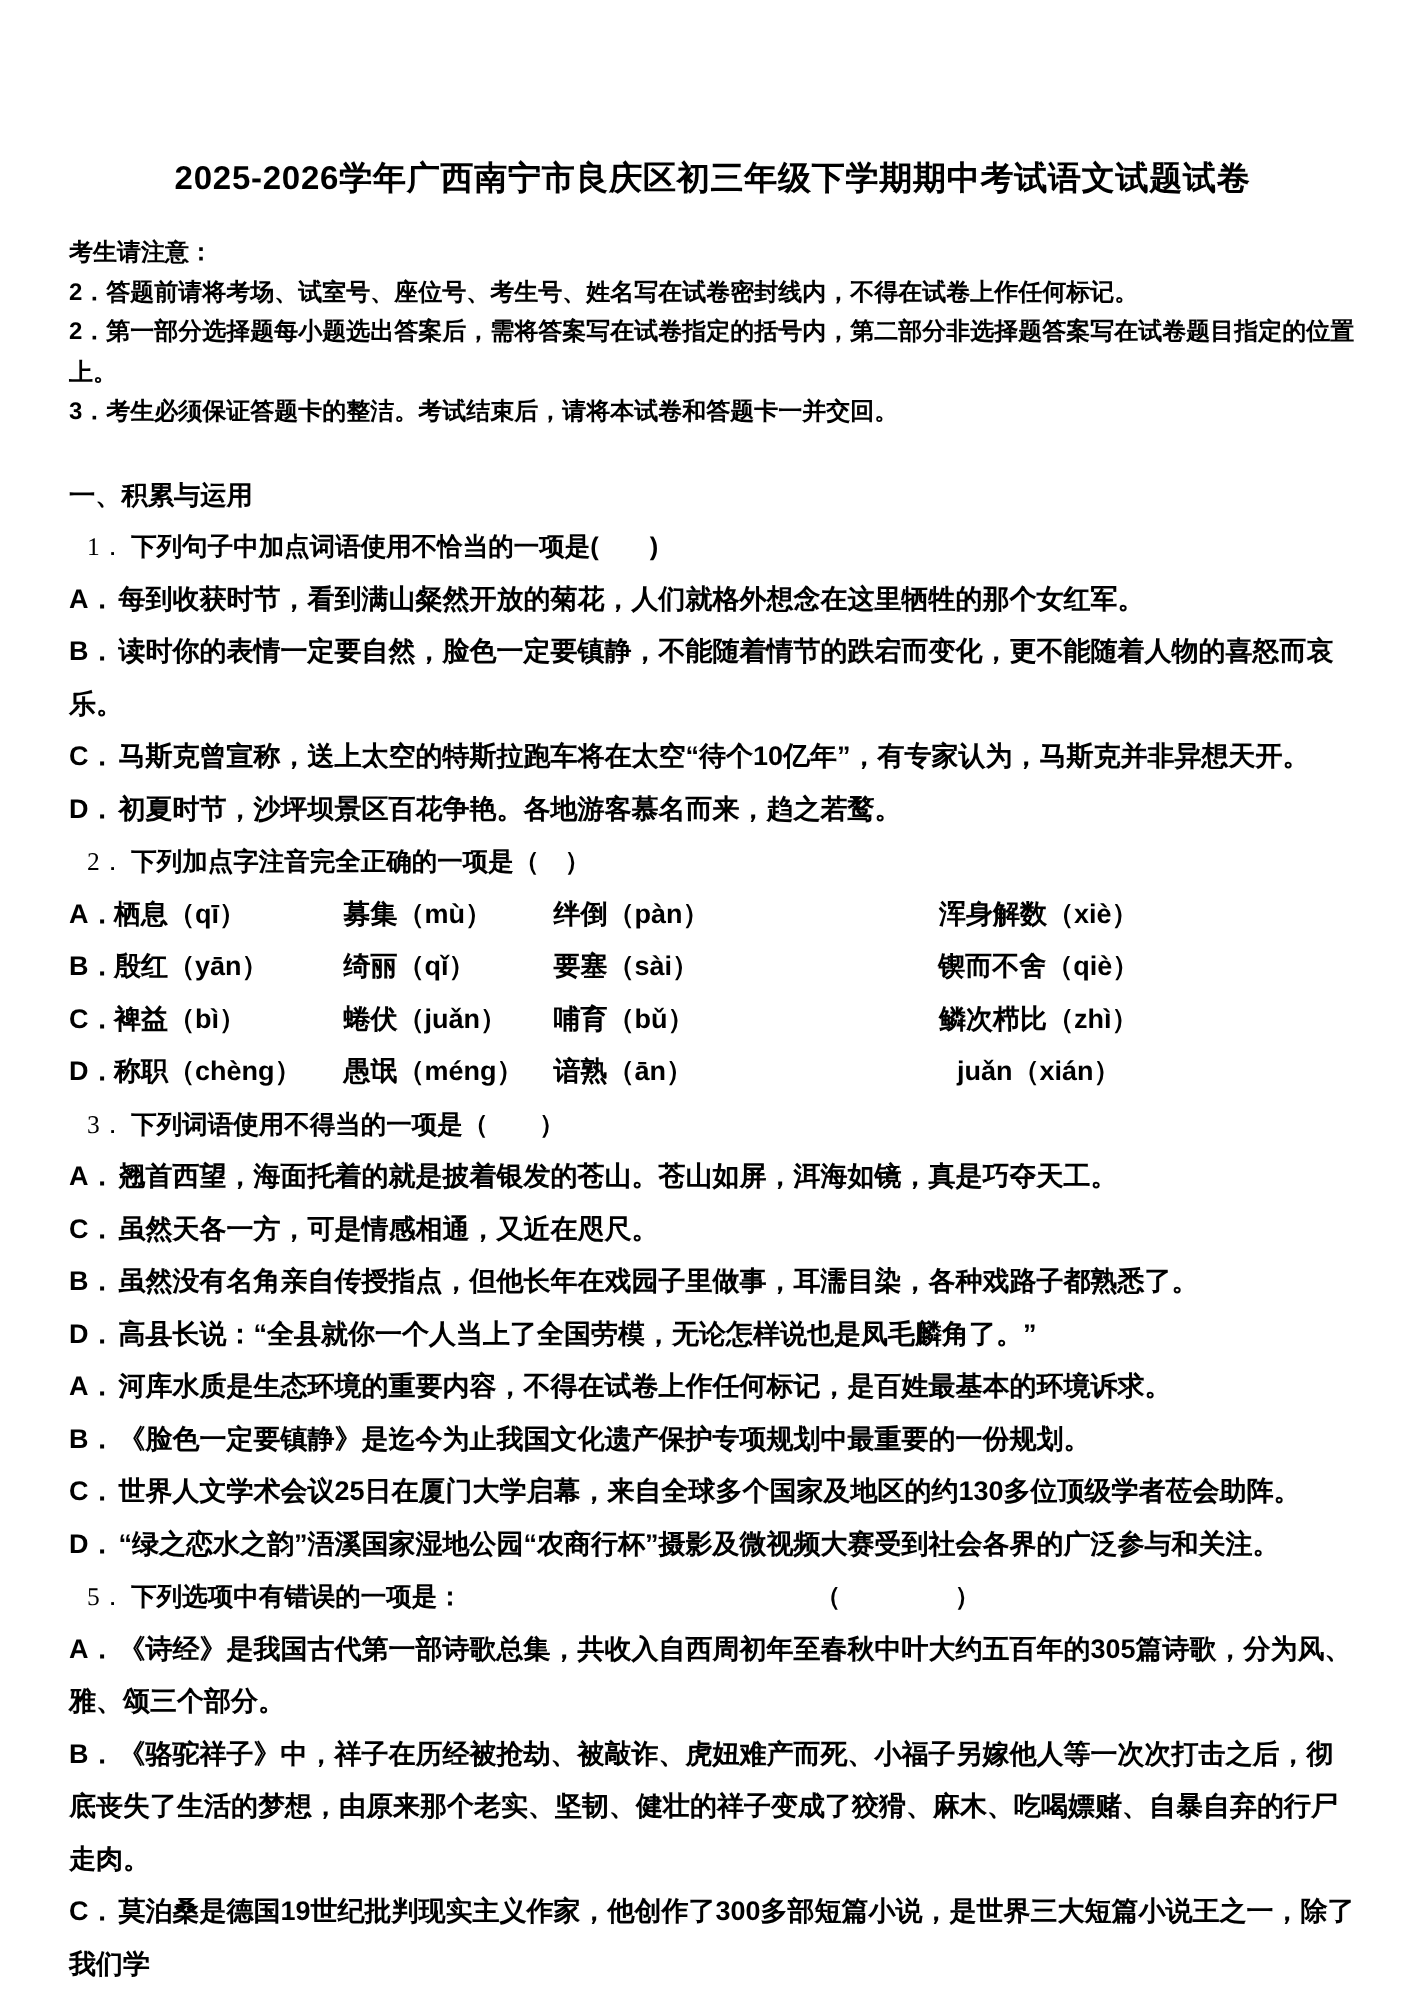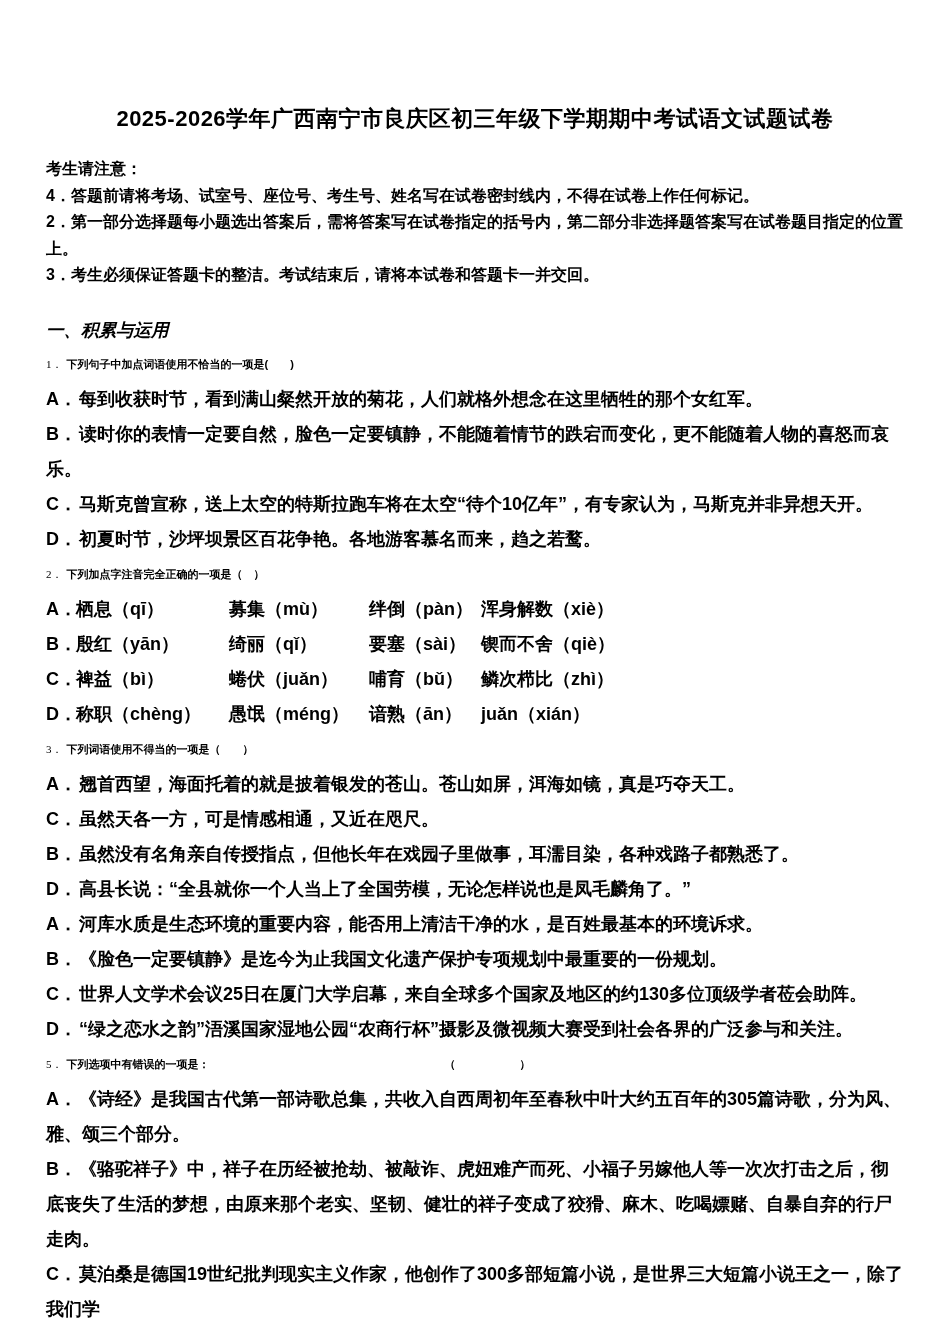--- a/index.html
+++ b/index.html
@@ -32,63 +32,63 @@
     font-size: 16px;
     font-weight: 600;
     line-height: 26.5px;
   }
   .notice-line { white-space: normal; }
   .section-heading {
     margin-top: 24px;
     font-size: 17.5px;
     font-weight: 700;
     line-height: 34px;
-    font-style: italic;
   }
   .question { font-weight: 600; }
   .q-stem-line {
-    font-size: 11px;
+    font-size: 17px;
     line-height: 35px;
+    margin-left: 12px;
   }
   .q-num {
     font-family: "Liberation Serif", serif;
     font-weight: 400;
     margin-right: 4px;
   }
   .option {
     font-size: 18px;
     line-height: 35px;
   }
   .opt-label {
     font-weight: 700;
     margin-right: 2px;
   }
   .pinyin-row { display: flex; }
   .pinyin-row .opt-label { width: 30px; margin-right: 0; flex: 0 0 auto; }
   .py-cell { flex: 0 0 auto; }
   .py-c1 { width: 153px; }
   .py-c2 { width: 140px; }
   .py-c3 { width: 112px; }
-  .py-c4 { flex: 1 1 auto; }
+  .py-c4 { flex: 1 1 auto; text-align: center; }
   .q5-parens {
     display: inline-block;
     margin-left: 235px;
     letter-spacing: 14px;
   }
 </style>
 </head>
 <body>
 
 <div class="page">
 
   <h1 class="title">2025-2026学年广西南宁市良庆区初三年级下学期期中考试语文试题试卷</h1>
 
   <div class="notice">
     <div class="notice-line">考生请注意：</div>
-    <div class="notice-line">4．答题前请将考场、试室号、座位号、考生号、姓名写在试卷密封线内，不得在试卷上作任何标记。</div>
+    <div class="notice-line">2．答题前请将考场、试室号、座位号、考生号、姓名写在试卷密封线内，不得在试卷上作任何标记。</div>
     <div class="notice-line">2．第一部分选择题每小题选出答案后，需将答案写在试卷指定的括号内，第二部分非选择题答案写在试卷题目指定的位置上。</div>
     <div class="notice-line">3．考生必须保证答题卡的整洁。考试结束后，请将本试卷和答题卡一并交回。</div>
   </div>
 
   <div class="section-heading">一、积累与运用</div>
 
   <div class="question">
     <div class="q-stem-line">
       <span class="q-num">1．</span><span class="q-stem">下列句子中加点词语使用不恰当的一项是(　　)</span>
     </div>
@@ -153,21 +153,21 @@
     <div class="option">
       <span class="opt-label">B．</span><span class="opt-text">虽然没有名角亲自传授指点，但他长年在戏园子里做事，耳濡目染，各种戏路子都熟悉了。</span>
     </div>
     <div class="option">
       <span class="opt-label">D．</span><span class="opt-text">高县长说：“全县就你一个人当上了全国劳模，无论怎样说也是凤毛麟角了。”</span>
     </div>
   </div>
 
   <div class="question">
     <div class="option">
-      <span class="opt-label">A．</span><span class="opt-text">河库水质是生态环境的重要内容，能否用上清洁干净的水，是百姓最基本的环境诉求。</span>
+      <span class="opt-label">A．</span><span class="opt-text">河库水质是生态环境的重要内容，不得在试卷上作任何标记，是百姓最基本的环境诉求。</span>
     </div>
     <div class="option">
       <span class="opt-label">B．</span><span class="opt-text">《脸色一定要镇静》是迄今为止我国文化遗产保护专项规划中最重要的一份规划。</span>
     </div>
     <div class="option">
       <span class="opt-label">C．</span><span class="opt-text">世界人文学术会议25日在厦门大学启幕，来自全球多个国家及地区的约130多位顶级学者莅会助阵。</span>
     </div>
     <div class="option">
       <span class="opt-label">D．</span><span class="opt-text">“绿之恋水之韵”浯溪国家湿地公园“农商行杯”摄影及微视频大赛受到社会各界的广泛参与和关注。</span>
     </div>

